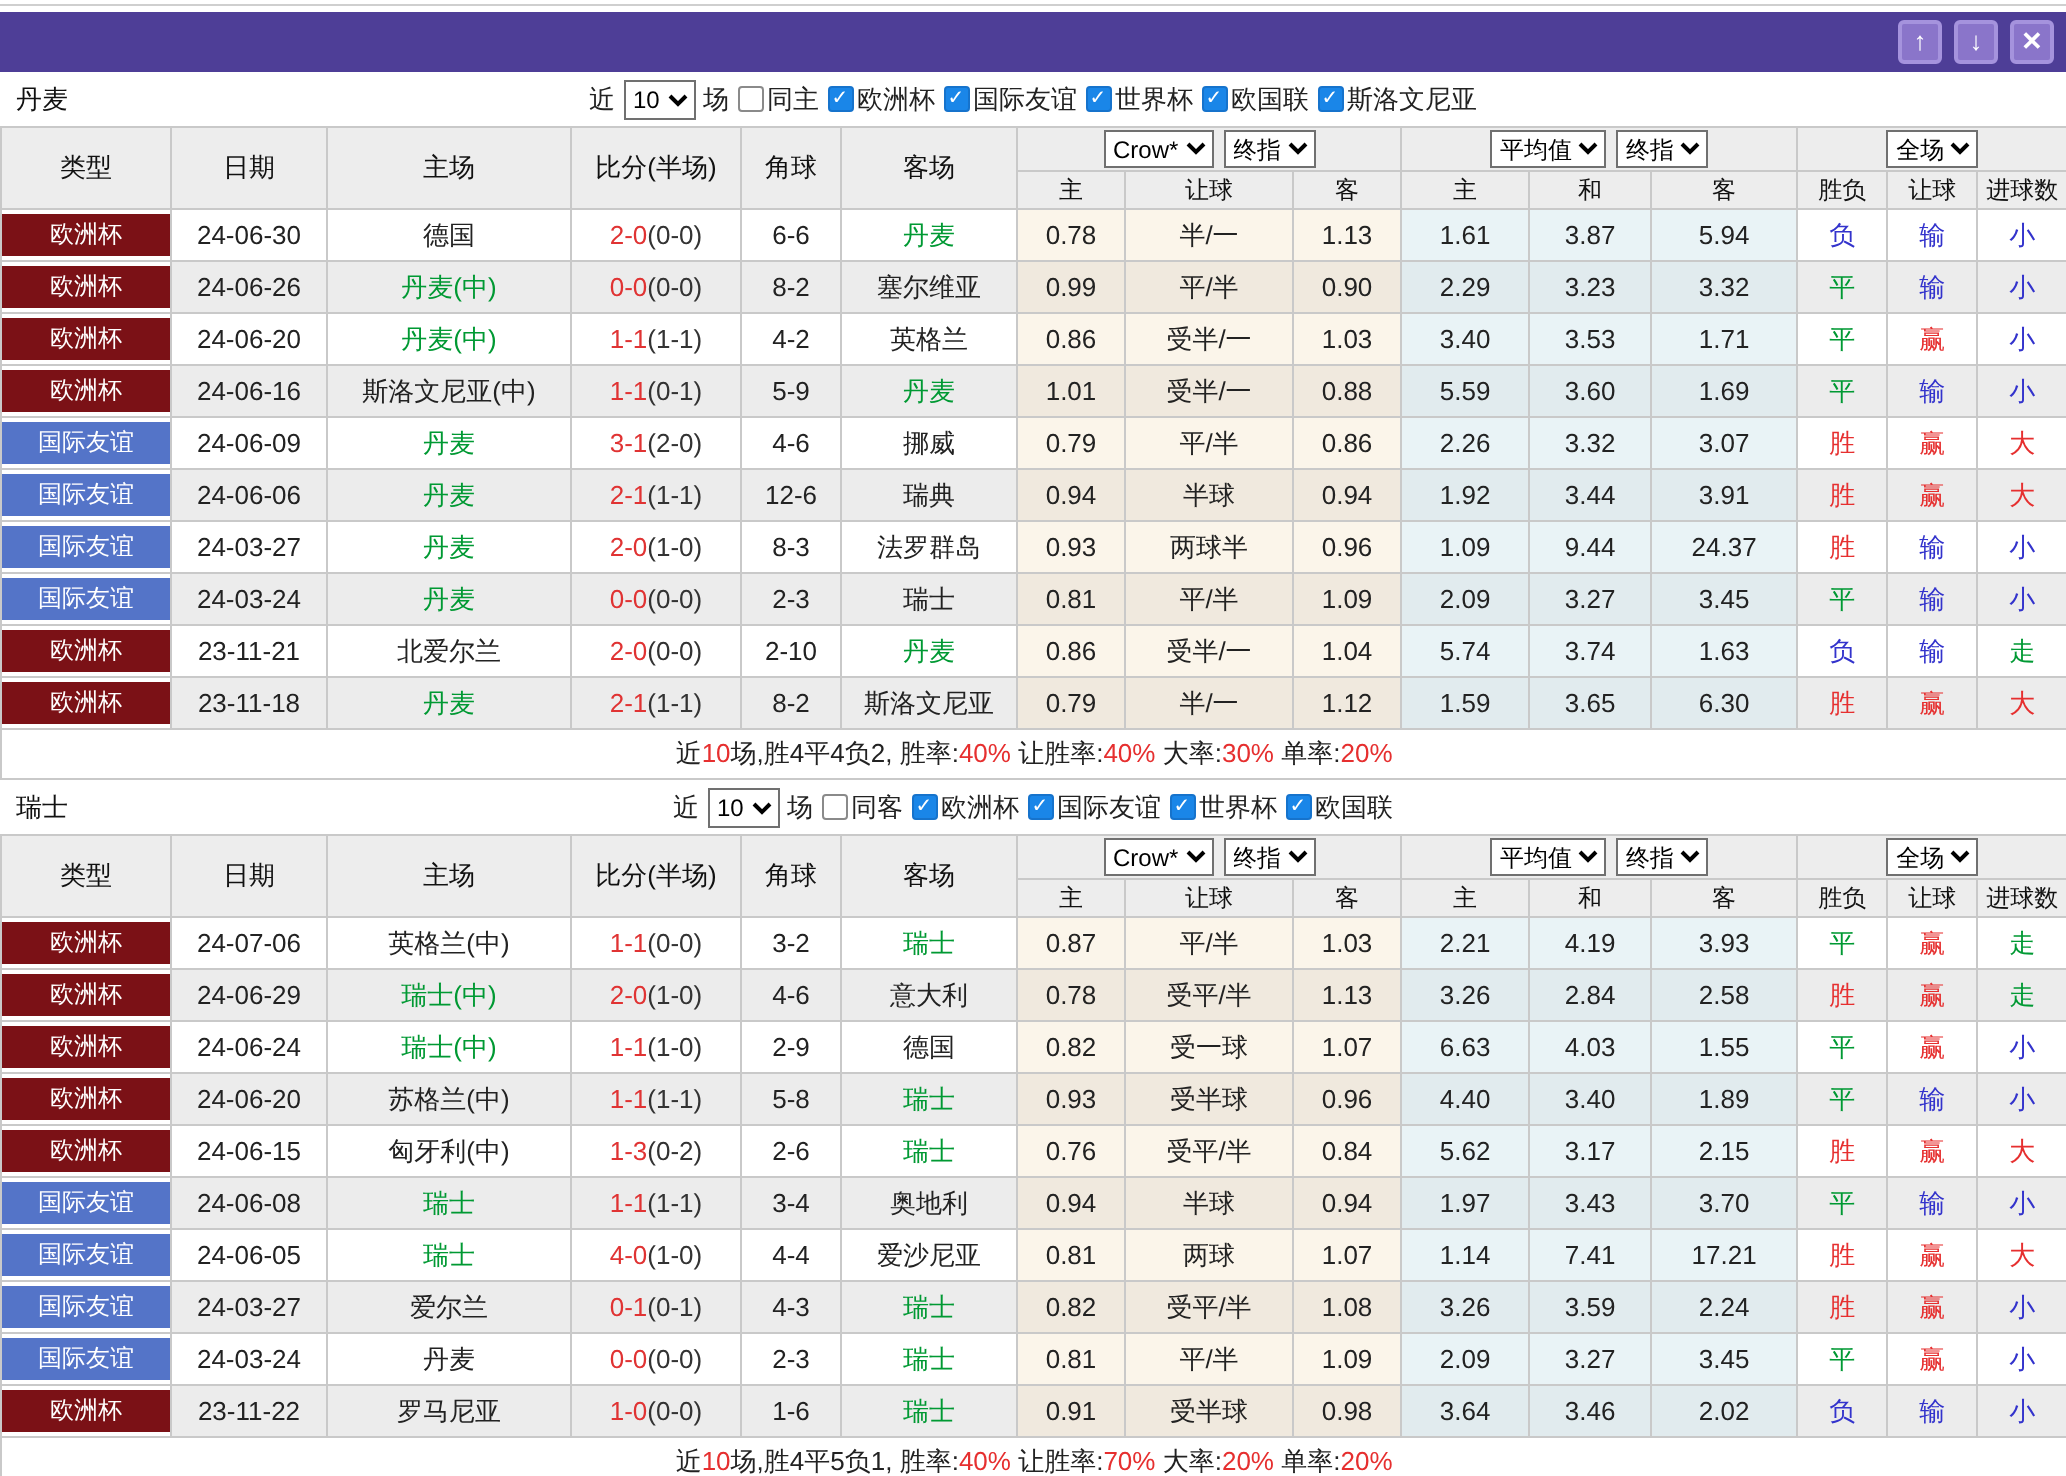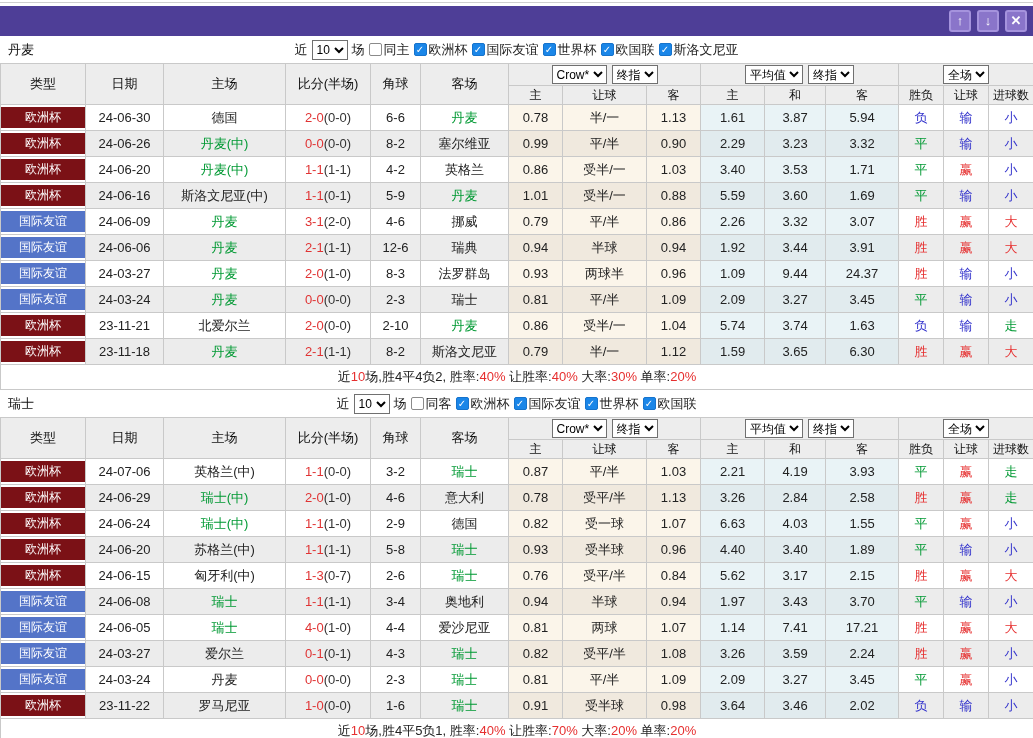--- a/index.html
+++ b/index.html
@@ -525,21 +525,21 @@
           <td class="c-res" style="color: rgb(0, 153, 51);">平</td>
           <td class="c-res" style="color: rgb(51, 51, 204);">输</td>
           <td class="c-res" style="color: rgb(51, 51, 204);">小</td>
         </tr>
         <tr>
           <td class="c-type">
             <div class="badge" style="background: rgb(123, 17, 22);">欧洲杯</div>
           </td>
           <td class="c-date">24-06-15</td>
           <td class="c-team">匈牙利(中)</td>
-          <td class="c-score"><span class="ft">1-3</span><span class="ht">(0-7)</span></td>
+          <td class="c-score"><span class="ft">1-3</span><span class="ht">(0-2)</span></td>
           <td class="c-corner">2-6</td>
           <td class="c-team hl">瑞士</td>
           <td class="c-crow">0.76</td>
           <td class="c-crow">受平/半</td>
           <td class="c-crow">0.84</td>
           <td class="c-avg">5.62</td>
           <td class="c-avg">3.17</td>
           <td class="c-avg">2.15</td>
           <td class="c-res" style="color: rgb(230, 47, 47);">胜</td>
           <td class="c-res" style="color: rgb(230, 47, 47);">赢</td>

